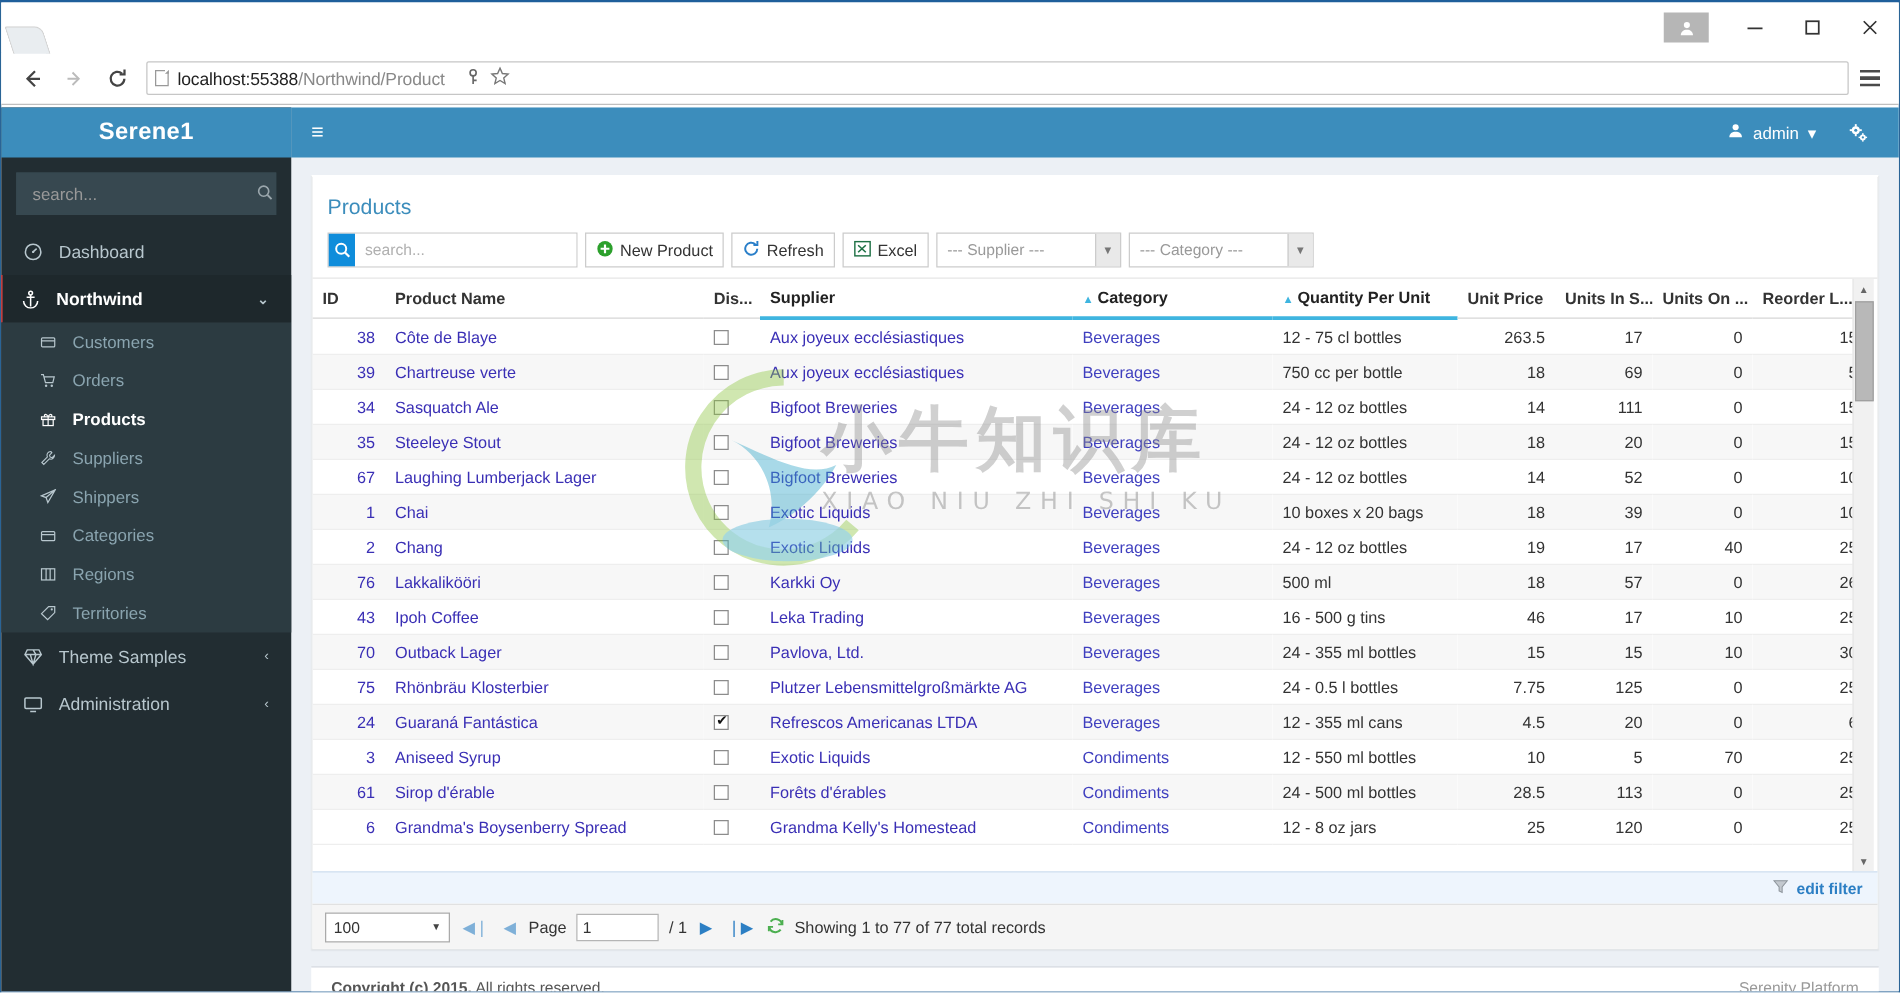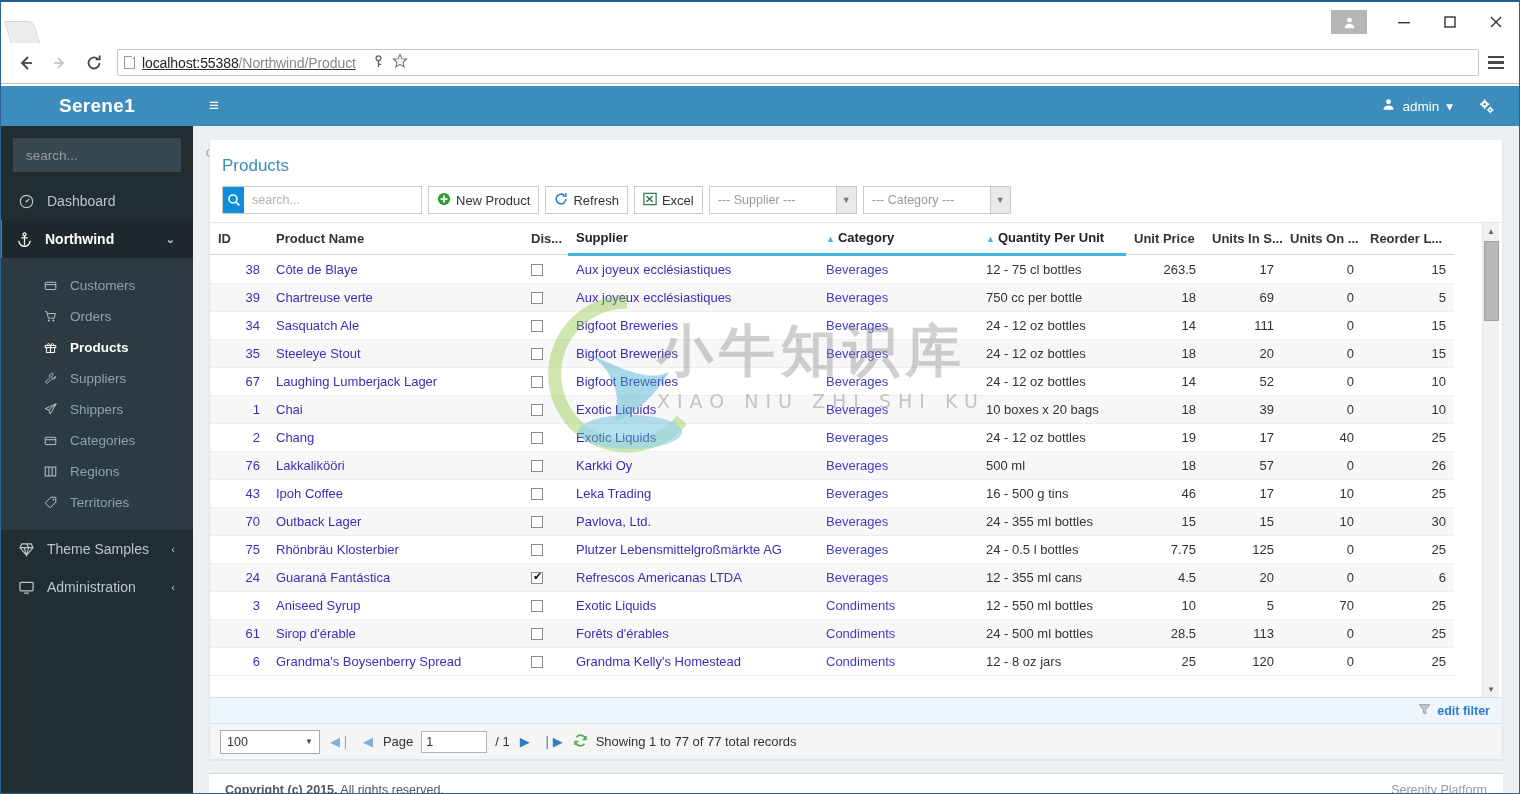--- a/index.html
+++ b/index.html
@@ -24,54 +24,54 @@
   .tab-title { white-space:nowrap; overflow:hidden; text-overflow:ellipsis; max-width:120px; }
   .tab-close { margin-left:auto; color:#666; font-size:14px; line-height:1; padding:0 3px; cursor:pointer;}
   .tab-new { width:30px;height:22px; margin-left:6px; background:#e9edf0; border:1px solid #d3d3d3; border-bottom:none;
              border-radius:2px 6px 0 0; transform:skewX(18deg); position:relative; top:1px;}
   .win-btns { position:absolute; right:0; top:0; display:flex; align-items:center; height:40px; }
   .win-profile { width:36px;height:24px; background:#b6b6b6; display:flex;align-items:center;justify-content:center; margin-right:14px;}
   .win-b { width:46px;height:40px; display:flex;align-items:center;justify-content:center; color:#333; font-size:15px;}
   .win-b svg{display:block}
 
   .urlbar { height:42px; background:#fff; display:flex; align-items:center; padding:0 10px; gap:4px;
-            border-bottom:1px solid #bfbfbf;text-decoration:underline; }
+            border-bottom:1px solid #bfbfbf; }
   .nav-ic { width:30px;height:30px; display:flex;align-items:center;justify-content:center; color:#5a5a5a; }
   .nav-ic.disabled { color:#b9b9b9; }
   .url-field { flex:1; height:27px; border:1px solid #c6c6c6; border-radius:2px; background:#fff;
                display:flex; align-items:center; padding:0 6px; gap:7px; margin-left:4px;}
   .url-doc { width:11px;height:13px; border:1px solid #999; position:relative;}
   .url-doc:after{content:"";position:absolute;right:-1px;top:-1px;border-left:3px solid #fff;border-bottom:3px solid #999;}
   .url-text { font-size:14px; color:#888; letter-spacing:-0.1px; }
   .url-text b{ color:#222; font-weight:normal;}
   .url-right { display:flex; align-items:center; gap:6px; padding-left:8px;}
   .menu-ic { width:26px;height:30px; display:flex;flex-direction:column;justify-content:center;gap:3px;align-items:center;}
   .menu-ic i{ display:block; width:16px;height:2.5px;background:#4a4a4a;}
 
   
   .app { position:absolute; left:0; top:84px; right:0; bottom:0; background:#ecf0f5; display:flex; }
 
   
-  .sidebar { width:192px; background:#222d32; flex:none; display:flex; flex-direction:column; }
+  .sidebar { width:232px; background:#222d32; flex:none; display:flex; flex-direction:column; }
   .brand { height:40px; background:#3c8dbc; color:#fff; font-size:19px; font-weight:bold;
            display:flex;align-items:center;justify-content:center; letter-spacing:.3px;}
   .side-search { margin:12px 12px 10px 12px; height:34px; background:#374850; border:1px solid #374850;
                  display:flex;align-items:center;padding:0 10px; }
   .side-search input{ flex:1; background:transparent;border:none;outline:none;color:#ccc; font-size:13.5px;
                       font-family:inherit; }
   .side-search input::placeholder{color:#999;}
   .side-search .mag{ color:#9aa6ac; }
   .nav { list-style:none;margin:0;padding:0; }
   .nav a { display:flex; align-items:center; gap:12px; padding:11px 10px 11px 16px; color:#b8c7ce;
            text-decoration:none; font-size:14px; }
   .nav .ico { width:18px; display:flex; justify-content:center; color:#b8c7ce; }
   .nav .caret { margin-left:auto; margin-right:8px; font-size:11px; color:#b8c7ce;}
   .nav li.active > a { background:#1e282c; color:#fff; border-left:1px solid #ef4444; padding-left:13px; font-weight:bold;}
   .nav li.active > a .ico{color:#fff;}
-  .sub { list-style:none;margin:0;padding:12px; background:#2c3b41; }
+  .sub { list-style:none;margin:0;padding:0; background:#2c3b41; }
   .sub a { padding:8px 10px 8px 28px; font-size:13.5px; color:#8aa4af; gap:11px;}
   .sub li.cur a{ color:#fff; font-weight:bold; }
   .sub li.cur a .ico{color:#fff;}
 
   
   .content { flex:1; display:flex; flex-direction:column; min-width:0; }
   .topbar { height:40px; background:#3c8dbc; display:flex; align-items:center; color:#fff; }
   .hamb { width:42px;height:40px; display:flex;align-items:center;justify-content:center; font-size:17px; }
   .top-right{ margin-left:auto; display:flex; align-items:center; gap:4px; padding-right:14px;}
   .top-user{ display:flex;align-items:center;gap:7px; padding:0 10px; height:40px; font-size:13.5px;}

